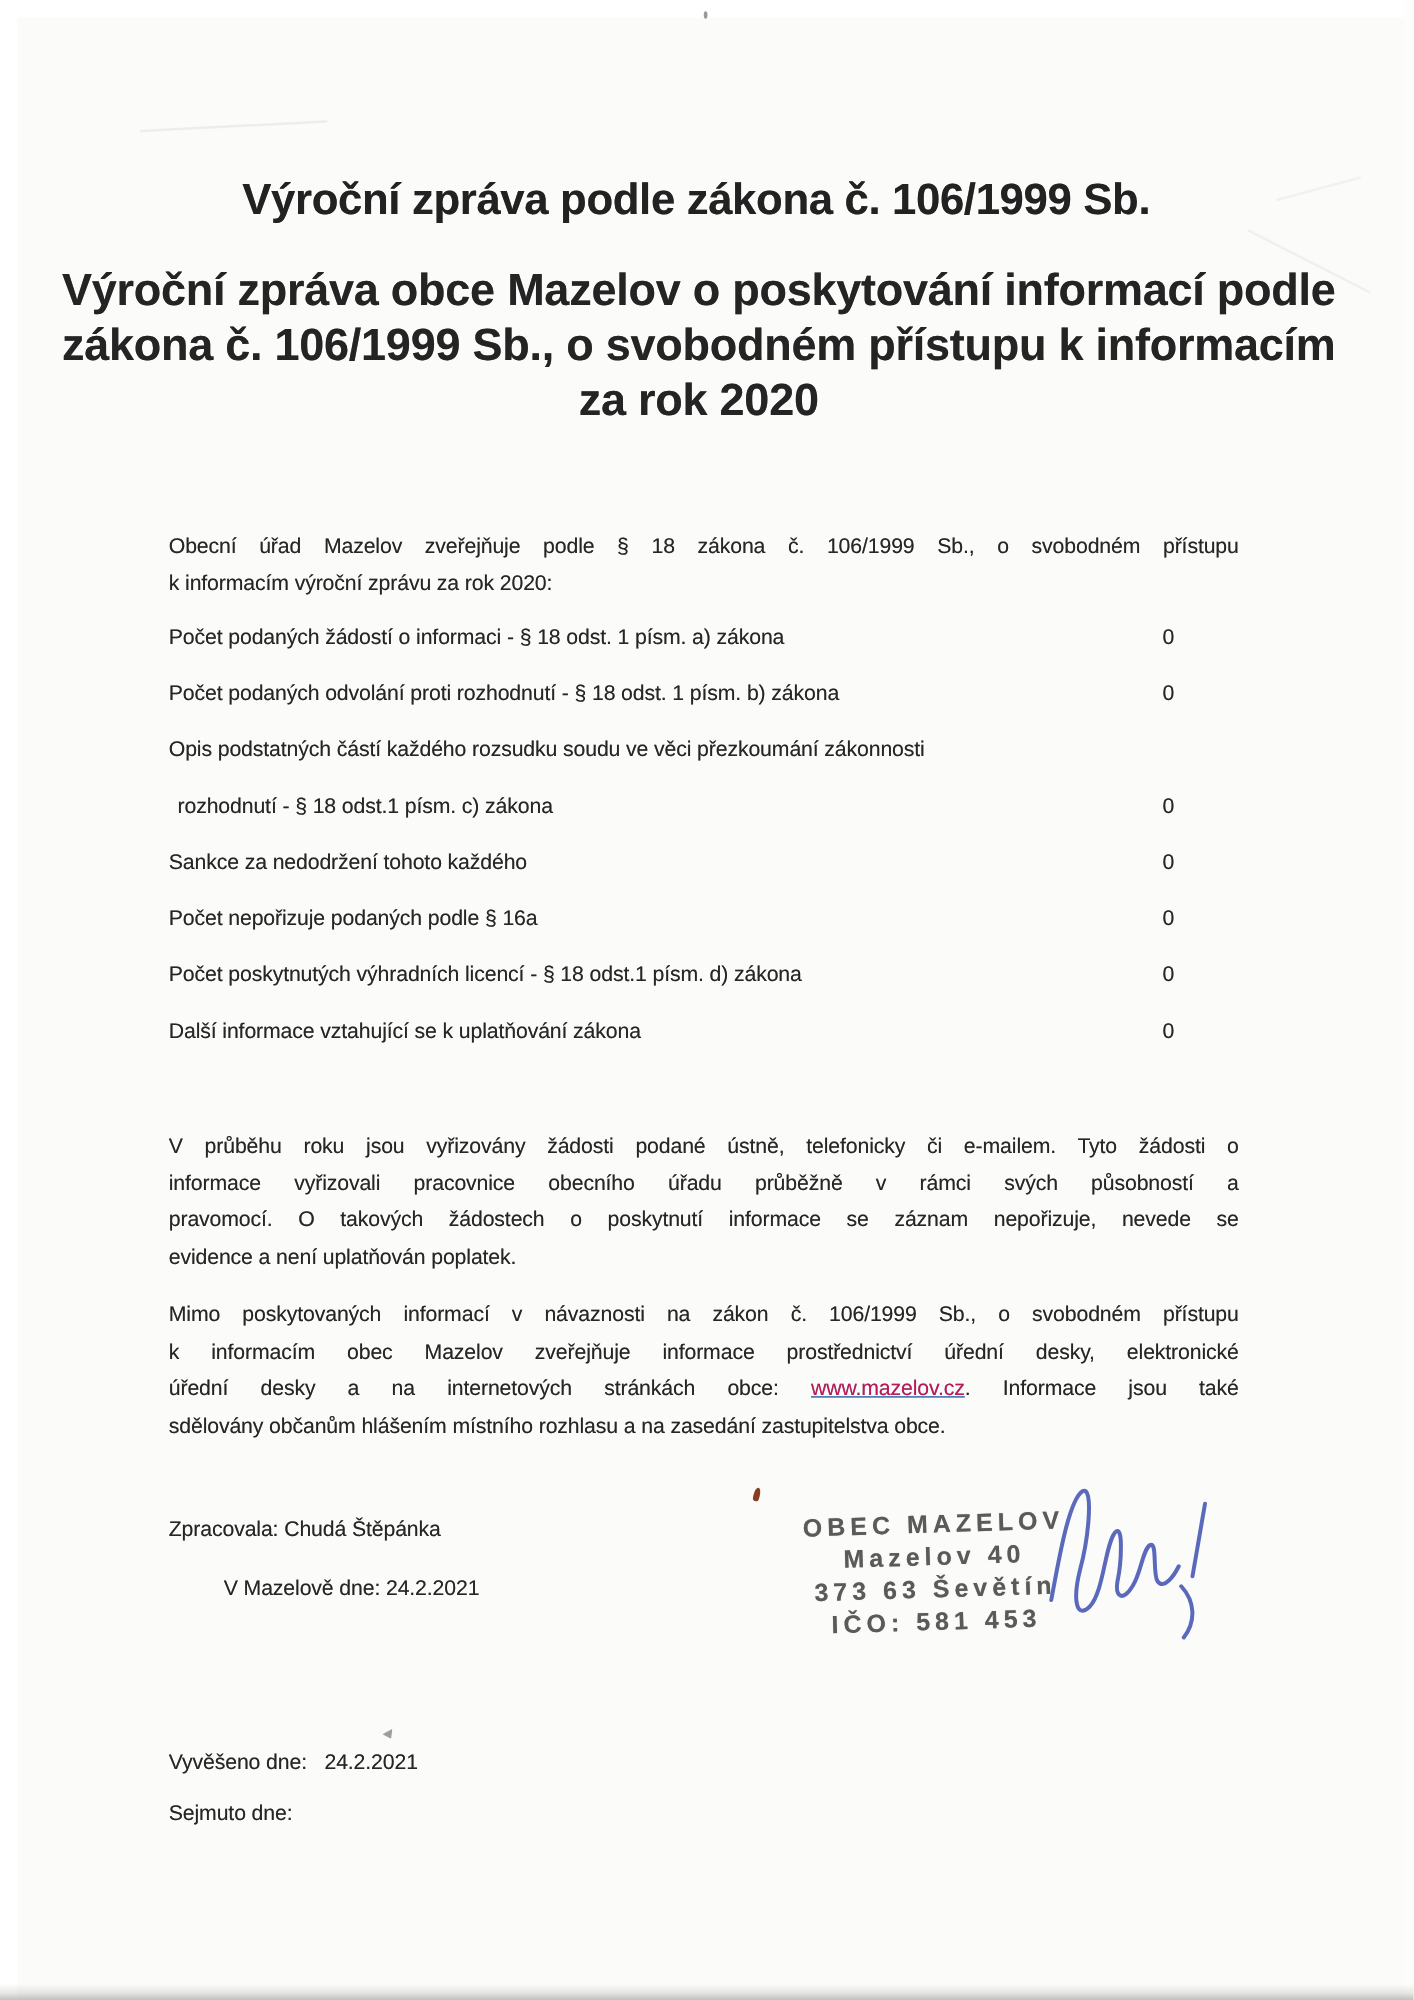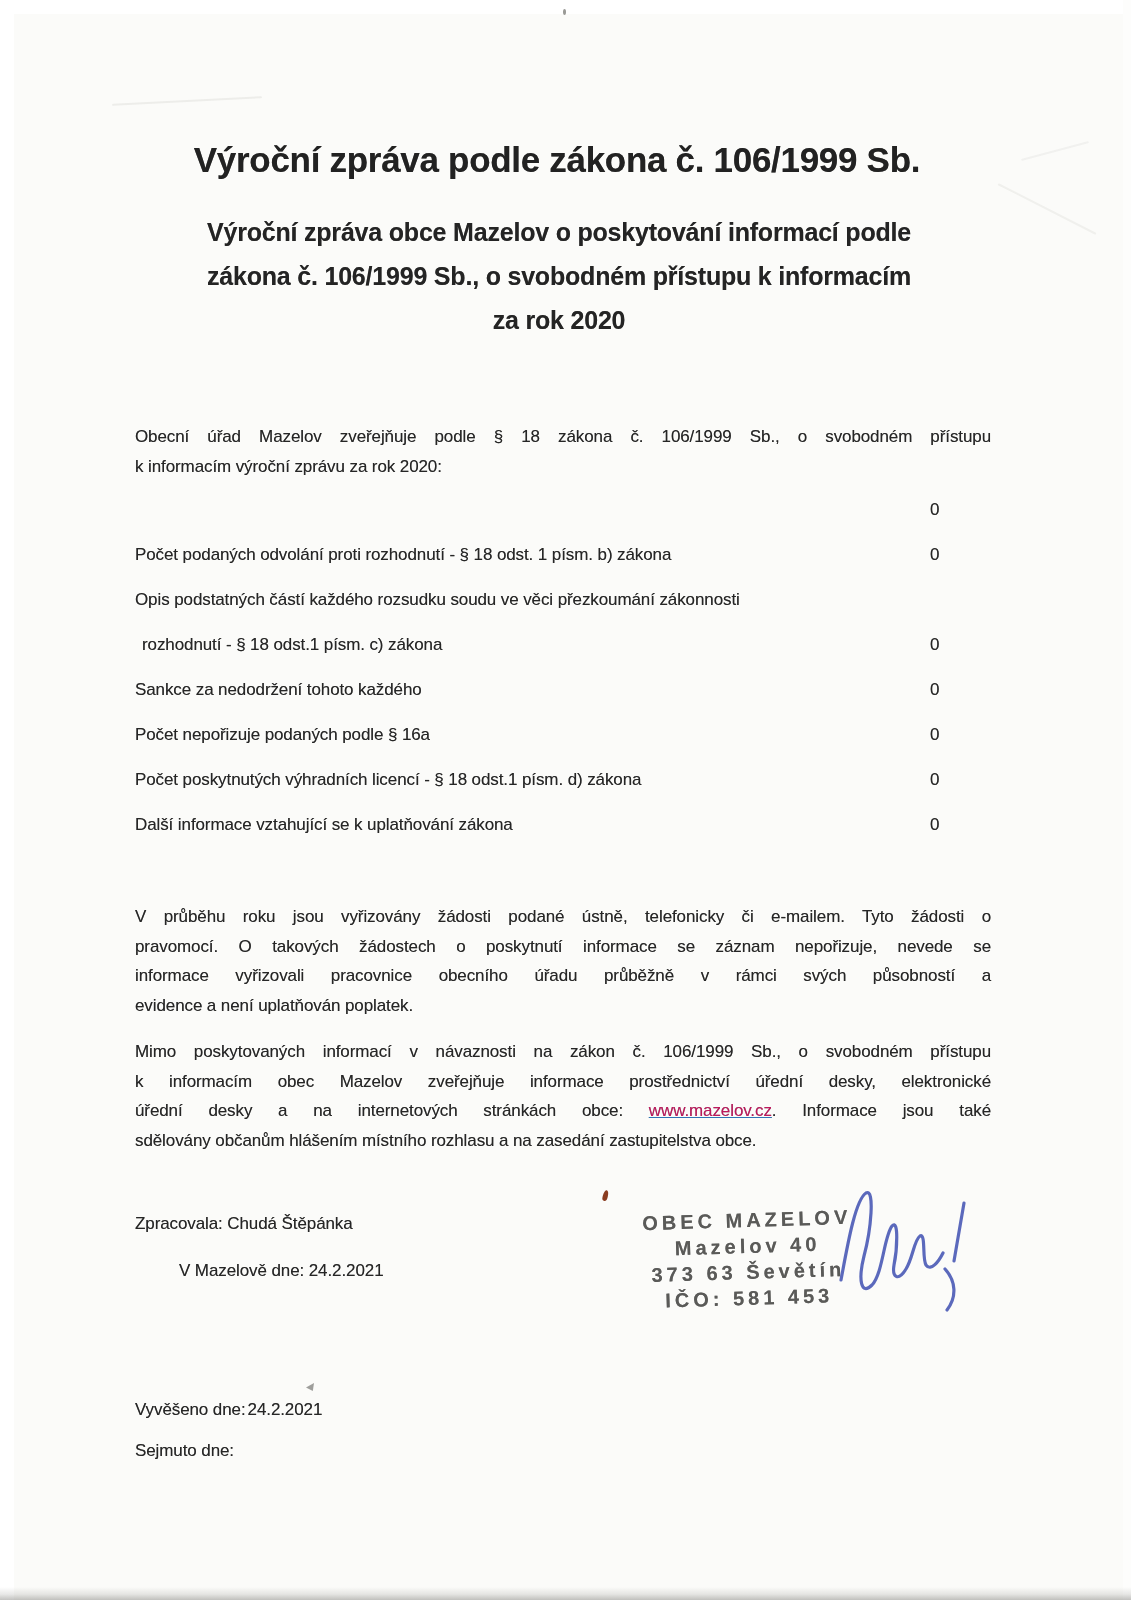--- a/index.html
+++ b/index.html
@@ -28,21 +28,21 @@
   .speck-top{position:absolute;left:563px;top:9px;width:3px;height:6px;background:#9a9a96;border-radius:50%;}
 
   
   .title{
     position:absolute;top:140px;left:0;width:1114px;text-align:center;
     font-size:35px;font-weight:bold;color:#222;letter-spacing:-0.3px;
     text-shadow:0 0 0.5px rgba(30,30,30,0.55);
   }
   .subtitle{
     position:absolute;top:210px;left:0;width:1118px;text-align:center;
-    font-size:25px;font-weight:bold;line-height:44px;color:#242424;
+    font-size:36px;font-weight:bold;line-height:44px;color:#242424;
     letter-spacing:-0.2px;text-shadow:0 0 0.5px rgba(30,30,30,0.5);
   }
 
   
   .bodytext{font-size:17px;letter-spacing:-0.1px;text-shadow:0 0 0.4px rgba(40,40,40,0.5);}
   .intro{position:absolute;left:135px;top:422px;width:856px;line-height:30px;}
   .jline{text-align:justify;text-align-last:justify;}
   .row{position:absolute;left:135px;width:856px;height:30px;line-height:30px;}
   .row .val{position:absolute;left:795px;top:0;}
   .indent{padding-left:7px;}
@@ -59,21 +59,21 @@
   .stamp{
     position:absolute;left:626px;top:1207px;width:244px;text-align:center;
     transform:rotate(-1.8deg);font-weight:bold;color:#4e4e4c;
     font-size:20px;line-height:26px;letter-spacing:4px;opacity:.93;
     text-shadow:0 0 0.6px rgba(70,70,70,0.6);
   }
   .signature{position:absolute;left:828px;top:1176px;width:162px;height:138px;}
 
   .published{position:absolute;left:135px;top:1354px;}
   .posted{position:absolute;left:135px;top:1400px;}
-  .posted .date{margin-left:2px;}
+  .posted .date{margin-left:14px;}
   .removed{position:absolute;left:135px;top:1441px;}
 </style>
 </head>
 <body>
 
 <div class="page">
 
   <div class="edge-left"></div>
   <div class="edge-top"></div>
   <div class="edge-right"></div>
@@ -88,20 +88,21 @@
     <div>zákona č. 106/1999 Sb., o svobodném přístupu k informacím</div>
     <div>za rok 2020</div>
   </div>
 
   <div class="intro bodytext">
     <div class="jline">Obecní úřad Mazelov zveřejňuje podle § 18 zákona č. 106/1999 Sb., o svobodném přístupu</div>
     <div>k informacím výroční zprávu za rok 2020:</div>
   </div>
 
   <div class="row bodytext r0">
+    <span>Počet podaných žádostí o informaci - § 18 odst. 1 písm. a) zákona</span>
     <span class="val">0</span>
   </div>
   <div class="row bodytext r1">
     <span>Počet podaných odvolání proti rozhodnutí - § 18 odst. 1 písm. b) zákona</span>
     <span class="val">0</span>
   </div>
   <div class="row bodytext r2">
     <span>Opis podstatných částí každého rozsudku soudu ve věci přezkoumání zákonnosti</span>
   </div>
   <div class="row bodytext r3 indent">
@@ -120,22 +121,22 @@
     <span>Počet poskytnutých výhradních licencí - § 18 odst.1 písm. d) zákona</span>
     <span class="val">0</span>
   </div>
   <div class="row bodytext r7">
     <span>Další informace vztahující se k uplatňování zákona</span>
     <span class="val">0</span>
   </div>
 
   <div class="para bodytext p1">
     <div class="jline">V průběhu roku jsou vyřizovány žádosti podané ústně, telefonicky či e-mailem. Tyto žádosti o</div>
+    <div class="jline">informace vyřizovali pracovnice obecního úřadu průběžně v rámci svých působností a</div>
     <div class="jline">pravomocí. O takových žádostech o poskytnutí informace se záznam nepořizuje, nevede se</div>
-    <div class="jline">informace vyřizovali pracovnice obecního úřadu průběžně v rámci svých působností a</div>
     <div>evidence a není uplatňován poplatek.</div>
   </div>
 
   <div class="para bodytext p2">
     <div class="jline">Mimo poskytovaných informací v návaznosti na zákon č. 106/1999 Sb., o svobodném přístupu</div>
     <div class="jline">k informacím obec Mazelov zveřejňuje informace  prostřednictví úřední desky, elektronické</div>
     <div class="jline"><span>úřední desky a na internetových stránkách obce: </span><span class="doc-link">www.mazelov.cz</span><span>. Informace jsou také</span></div>
     <div>sdělovány občanům hlášením místního rozhlasu a na zasedání zastupitelstva obce.</div>
   </div>
 

